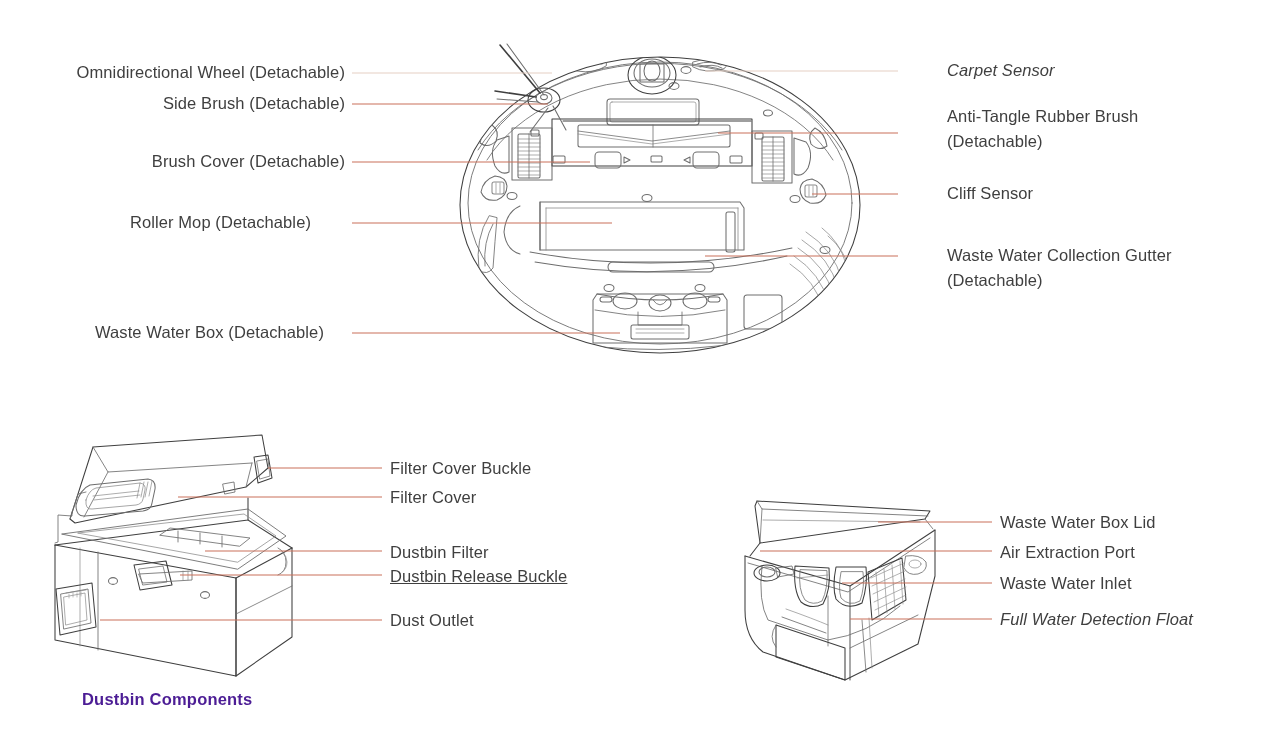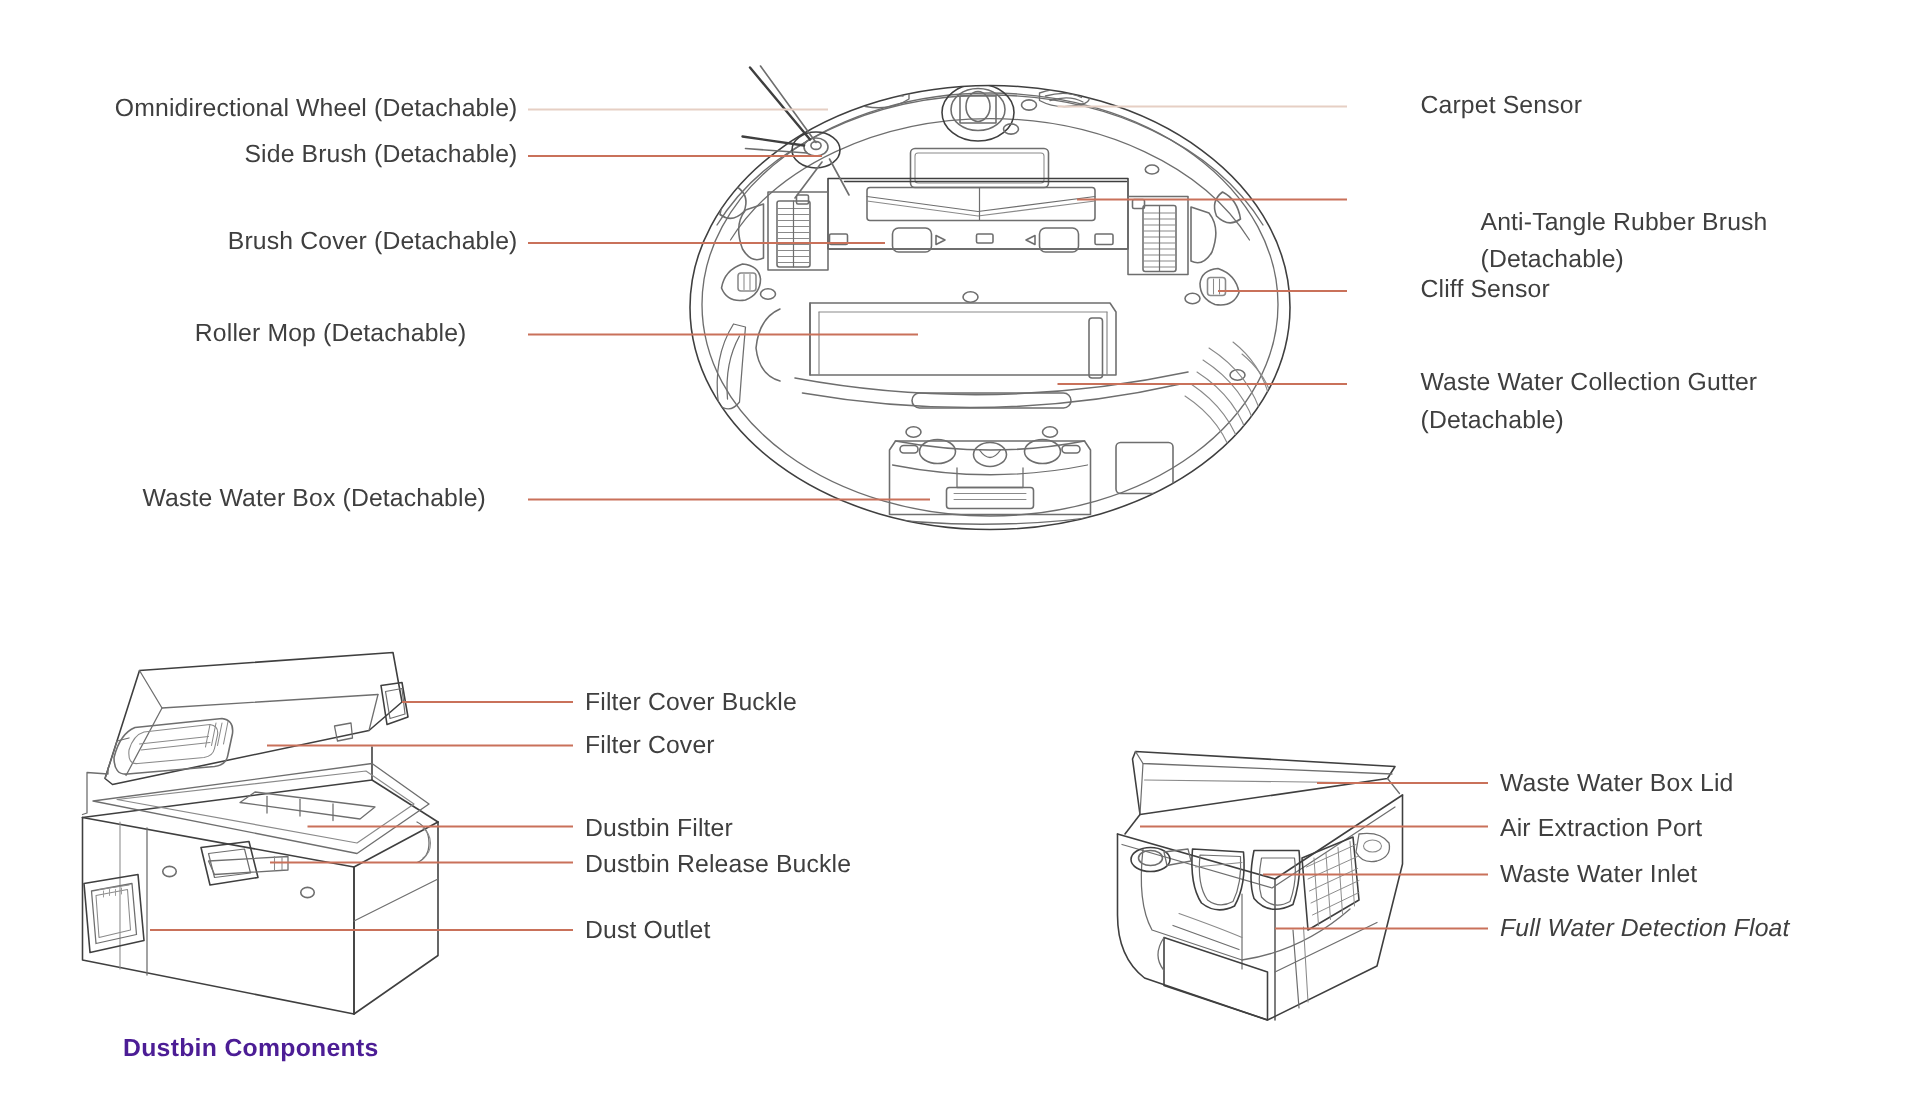--- a/index.html
+++ b/index.html
@@ -414,30 +414,30 @@
       <line x1="842" y1="583" x2="992" y2="583" stroke="#c9715a" stroke-width="1.2"></line>
       <line x1="850" y1="619" x2="992" y2="619" stroke="#c9715a" stroke-width="1.2"></line>
     </svg>
 
   <div id="labels-root">
       <div class="callout-label right-align" style="right: 925px; top: 60px;">Omnidirectional Wheel (Detachable)</div>
       <div class="callout-label right-align" style="right: 925px; top: 91px;">Side Brush (Detachable)</div>
       <div class="callout-label right-align" style="right: 925px; top: 149px;">Brush Cover (Detachable)</div>
       <div class="callout-label right-align" style="right: 959px; top: 210px;">Roller Mop (Detachable)</div>
       <div class="callout-label right-align" style="right: 946px; top: 320px;">Waste Water Box (Detachable)</div>
-      <div class="callout-label left-align" style="left: 947px; top: 58px;">Carpet Sensor</div>
-      <div class="callout-label left-align" style="left: 947px; top: 136px; margin-left: 40px;">Anti-Tangle Rubber Brush
+      <div class="callout-label left-align" style="left: 947px; top: 58px; font-style: italic;">Carpet Sensor</div>
+      <div class="callout-label left-align" style="left: 947px; top: 104px;">Anti-Tangle Rubber Brush
 (Detachable)</div>
       <div class="callout-label left-align" style="left: 947px; top: 181px;">Cliff Sensor</div>
       <div class="callout-label left-align" style="left: 947px; top: 243px;">Waste Water Collection Gutter
 (Detachable)</div>
       <div class="callout-label left-align" style="left: 390px; top: 456px;">Filter Cover Buckle</div>
       <div class="callout-label left-align" style="left: 390px; top: 485px;">Filter Cover</div>
       <div class="callout-label left-align" style="left: 390px; top: 540px;">Dustbin Filter</div>
-      <div class="callout-label left-align" style="left: 390px; top: 564px;">Dustbin Release Buckle</div>
+      <div class="callout-label left-align" style="left: 390px; top: 564px; text-decoration: underline;">Dustbin Release Buckle</div>
       <div class="callout-label left-align" style="left: 390px; top: 608px;">Dust Outlet</div>
       <div class="callout-label left-align" style="left: 1000px; top: 510px;">Waste Water Box Lid</div>
       <div class="callout-label left-align" style="left: 1000px; top: 540px; text-align: center;">Air Extraction Port</div>
       <div class="callout-label left-align" style="left: 1000px; top: 571px;">Waste Water Inlet</div>
       <div class="callout-label left-align" style="left: 1000px; top: 607px; font-style: italic;">Full Water Detection Float</div>
     </div>
 
   <div class="section-caption" style="left:82px; top:690px;">Dustbin Components</div>
 
 </div>

